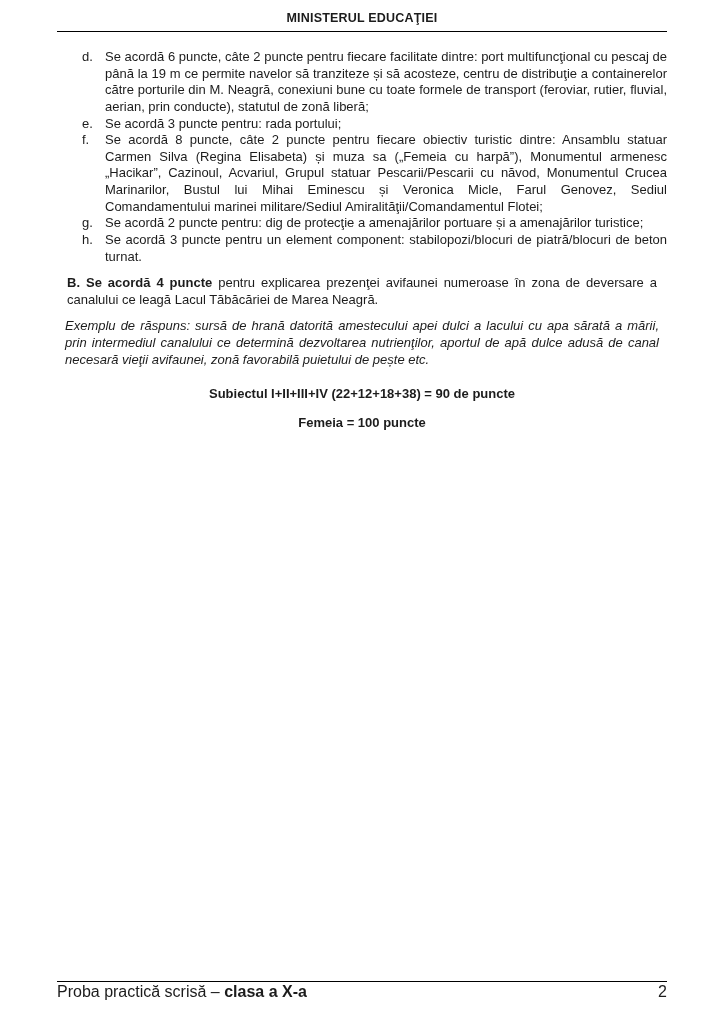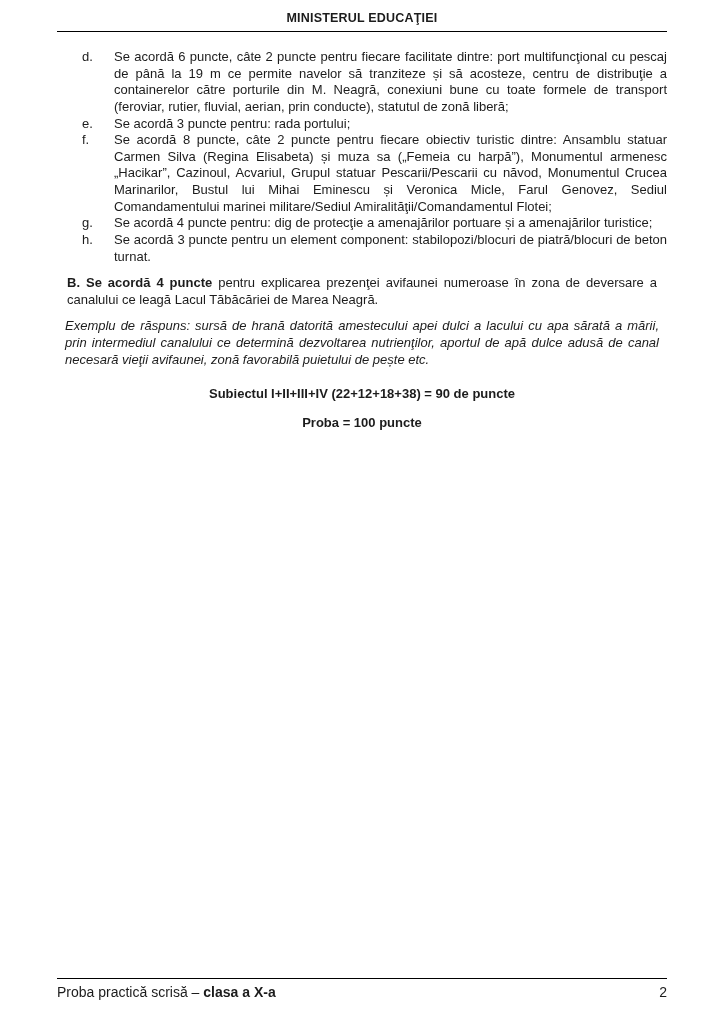--- a/index.html
+++ b/index.html
@@ -38,21 +38,20 @@
   .list-item {
     display: flex;
     align-items: flex-start;
   }
   .list-item .li-label {
     flex: 0 0 23px;
   }
   .list-item .li-text {
     flex: 1 1 auto;
     text-align: justify;
-    margin-left: 9px;
   }
   .para-b {
     margin: 10px;
     text-align: justify;
   }
   .bold { font-weight: bold; }
   .example {
     margin: 8px;
     font-style: italic;
     text-align: justify;
@@ -64,25 +63,24 @@
   }
   .summary .summary-line {
     margin: 12px;
   }
   .footer {
     position: absolute;
     left: 57px;
     right: 57px;
     bottom: 22px;
     border-top: 1.2px solid #000;
-    padding-top: 5px;
     display: flex;
     justify-content: space-between;
     align-items: baseline;
-    font-size: 14px;
+    font-size: 16px;
   }
 </style>
 </head>
 <body>
 
 <div class="page">
 
   <div class="header">
     <span>MINISTERUL EDUCAŢIEI</span>
   </div>
@@ -97,35 +95,35 @@
       <div class="list-item">
         <span class="li-label">e.</span>
         <span class="li-text">Se acordă 3 puncte pentru: rada portului;</span>
       </div>
       <div class="list-item">
         <span class="li-label">f.</span>
         <span class="li-text">Se acordă 8 puncte, câte 2 puncte pentru fiecare obiectiv turistic dintre: Ansamblu statuar Carmen Silva (Regina Elisabeta) și muza sa („Femeia cu harpă”), Monumentul armenesc „Hacikar”, Cazinoul, Acvariul, Grupul statuar Pescarii/Pescarii cu năvod, Monumentul Crucea Marinarilor, Bustul lui Mihai Eminescu și Veronica Micle, Farul Genovez, Sediul Comandamentului marinei militare/Sediul Amiralităţii/Comandamentul Flotei;</span>
       </div>
       <div class="list-item">
         <span class="li-label">g.</span>
-        <span class="li-text">Se acordă 4 puncte pentru: dig de protecţie a amenajărilor portuare și a amenajărilor turistice;</span>
+        <span class="li-text">Se acordă 2 puncte pentru: dig de protecţie a amenajărilor portuare și a amenajărilor turistice;</span>
       </div>
       <div class="list-item">
         <span class="li-label">h.</span>
         <span class="li-text">Se acordă 3 puncte pentru un element component: stabilopozi/blocuri de piatră/blocuri de beton turnat.</span>
       </div>
     </div>
 
     <p class="para-b"><span class="bold">B. Se acordă 4 puncte</span><span> pentru explicarea prezenţei avifaunei numeroase în zona de deversare a canalului ce leagă Lacul Tăbăcăriei de Marea Neagră.</span></p>
 
     <p class="example">Exemplu de răspuns: sursă de hrană datorită amestecului apei dulci a lacului cu apa sărată a mării, prin intermediul canalului ce determină dezvoltarea nutrienţilor, aportul de apă dulce adusă de canal necesară vieţii avifaunei, zonă favorabilă puietului de pește etc.</p>
 
     <div class="summary">
       <p class="summary-line">Subiectul I+II+III+IV (22+12+18+38) = 90 de puncte</p>
-      <p class="summary-line">Proba = 100 puncte</p>
+      <p class="summary-line">Femeia = 100 puncte</p>
     </div>
 
   </div>
 
   <div class="footer">
     <div class="footer-left">
       <span>Proba practică scrisă – </span><span class="bold">clasa a X-a</span>
     </div>
     <span class="page-num">2</span>
   </div>

